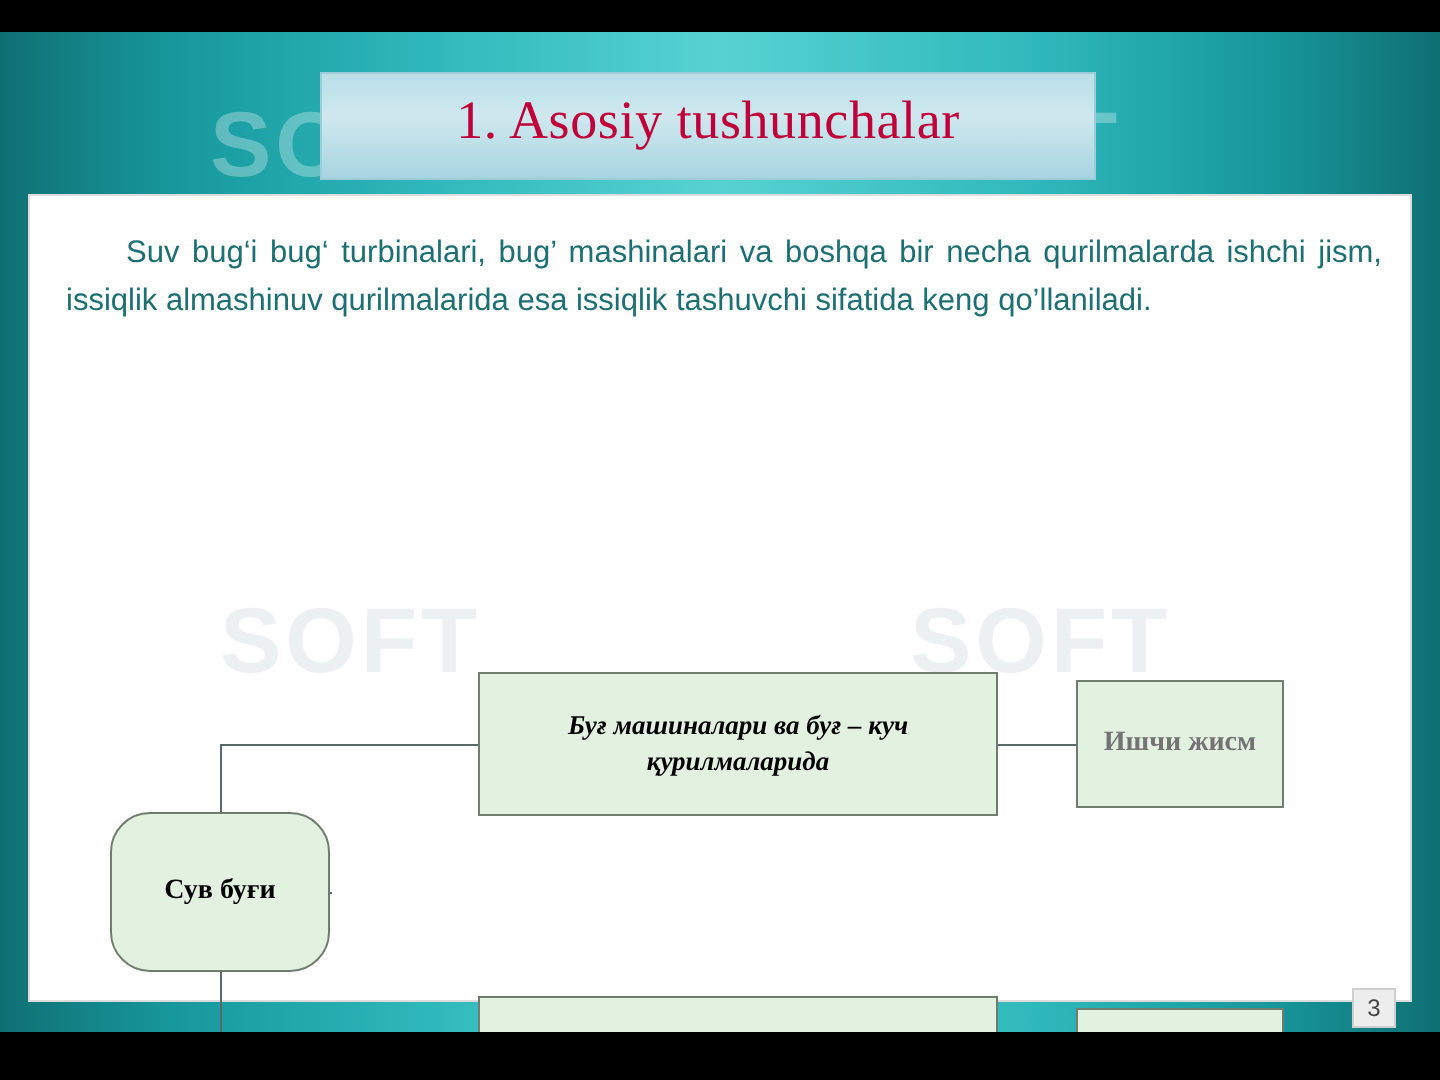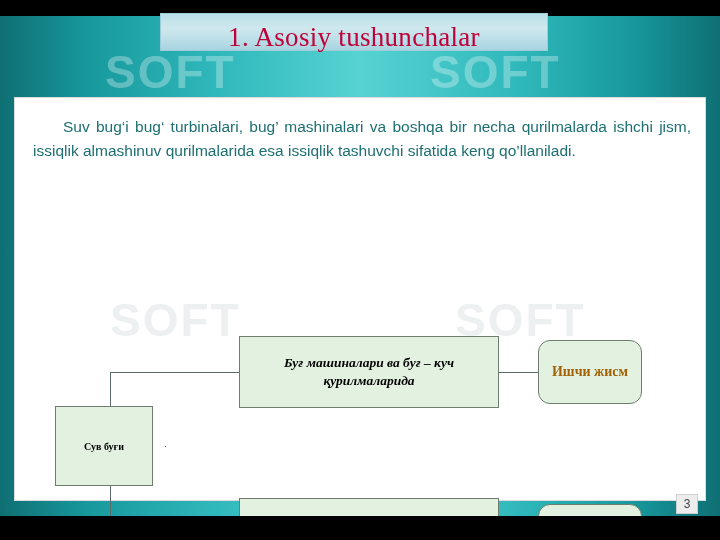--- a/index.html
+++ b/index.html
@@ -29,23 +29,23 @@
   .bottom-bar {
     position: absolute;
     left: 0; bottom: 0;
     width: 720px; height: 24px;
     background: #000000;
   }
   
   .title-banner {
     position: absolute;
     left: 160px;
-    top: 13px;
+    top: 36px;
     width: 388px;
-    height: 38px;
+    height: 54px;
     background: linear-gradient(to bottom, #b9dfe8 0%, #cfe8ee 40%, #bcdfe8 70%, #a8d4e0 100%);
     border: 1px solid #9ecdd9;
     box-sizing: border-box;
   }
   .title-text {
     position: absolute;
     left: 0; right: 0;
     top: 8px;
     text-align: center;
     font-family: "Liberation Serif", serif;
@@ -94,30 +94,30 @@
     text-align: center;
     font-family: "Liberation Serif", serif;
     font-weight: bold;
     color: #000000;
     line-height: 1.3;
   }
   .node.small {
     font-size: 13.5px;
   }
   .node.red {
-    color: #a16207;
+    color: #737373;
     font-size: 14px;
-    border-radius: 12px;
   }
   #node-source {
     left: 40px;
     top: 198px;
-    width: 98px;
+    width: 110px;
     height: 80px;
-    font-size: 10px;
+    font-size: 14px;
+    border-radius: 20px;
   }
   #node-steam-machines {
     left: 224px;
     top: 128px;
     width: 260px;
     height: 72px;
     padding: 0 8px;
     font-style: italic;
   }
   #node-heat-exchange {

